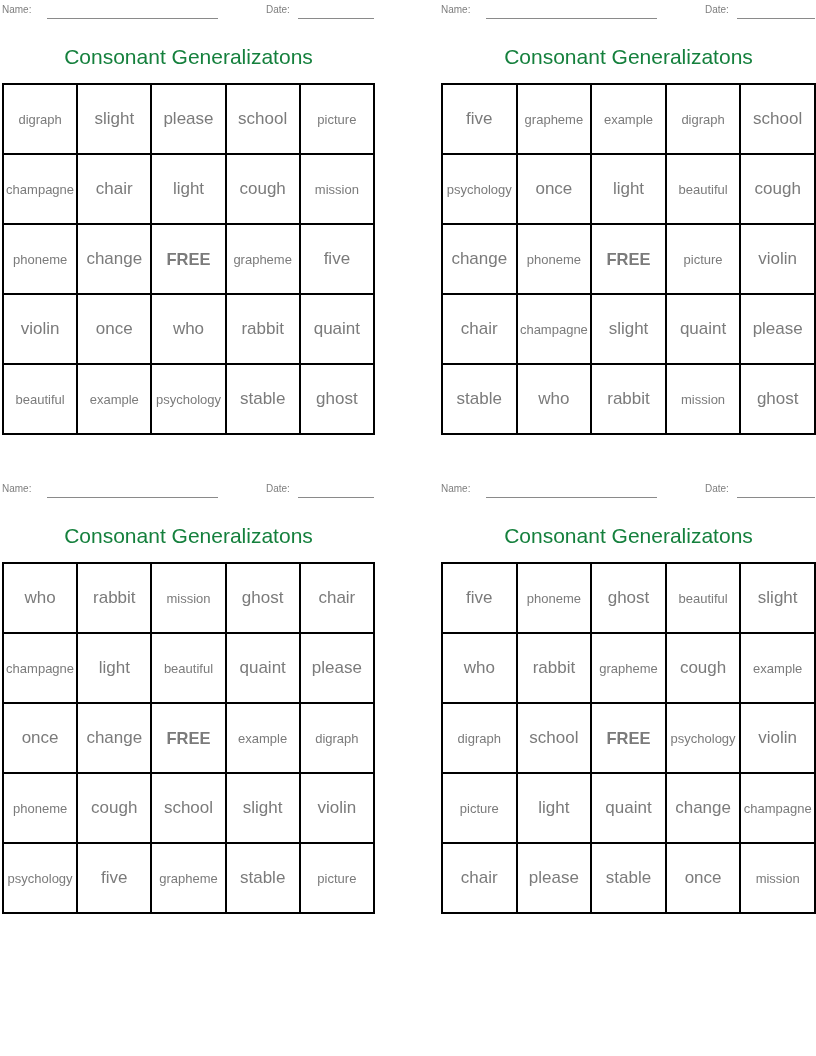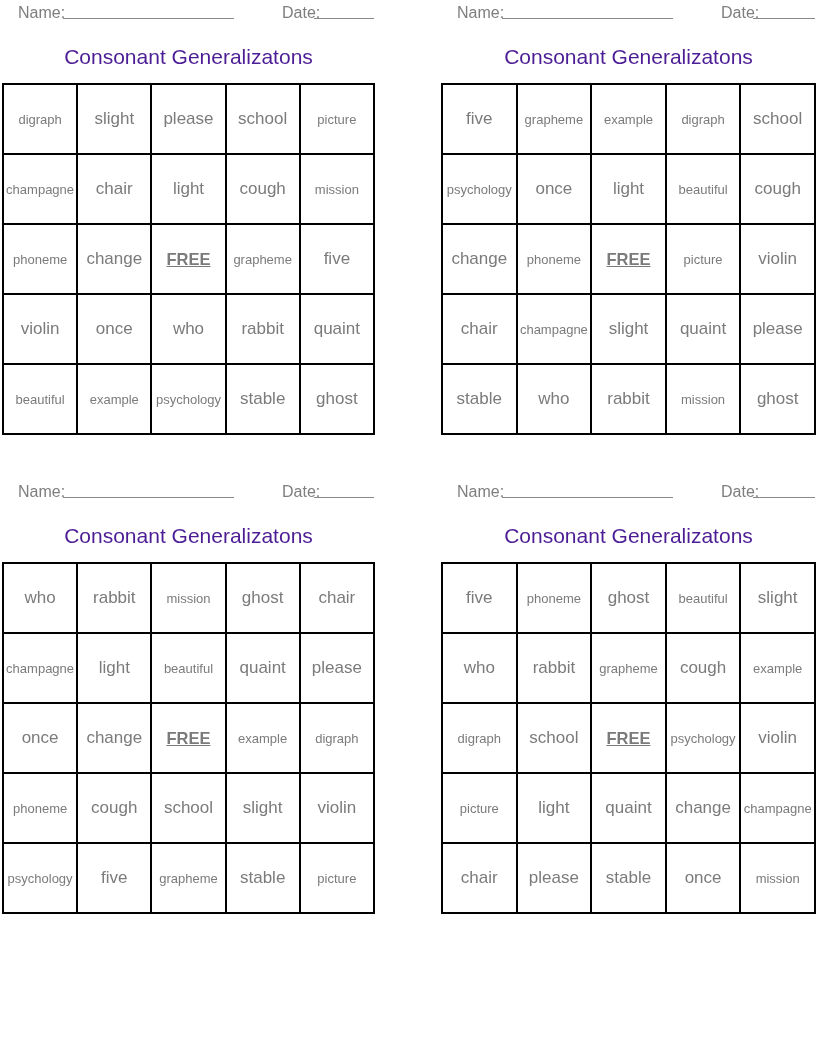--- a/index.html
+++ b/index.html
@@ -20,42 +20,41 @@
   .card.c0 { left: 2px;   top: 4px;   width: 373px; }
   .card.c1 { left: 441px; top: 4px;   width: 375px; }
   .card.c2 { left: 2px;   top: 483px; width: 373px; }
   .card.c3 { left: 441px; top: 483px; width: 375px; }
 
   .hdr {
     position: absolute;
     top: 0; left: 0; right: 0;
     height: 18px;
     color: #7e7e7e;
-    font-size: 16px;
-    margin-left: 16px;
+    font-size: 10px;
   }
   .lbl { position: absolute; top: 0; white-space: nowrap; }
   .name-lbl { left: 0; }
   .date-lbl { left: 264px; }
   .blank-line {
     position: absolute;
     height: 14px;
     border-bottom: 1px solid #8a8a8a;
   }
   .name-line { left: 45px; width: 171px; }
   .date-line { left: 296px; right: 1px; }
 
   .title {
     position: absolute;
     top: 41px; left: 0;
     width: 100%;
     text-align: center;
     font-size: 21px;
     line-height: 24px;
-    color: #4c1d95;
+    color: #15803d;
     white-space: nowrap;
   }
 
   table.grid {
     position: absolute;
     top: 79px; left: 0;
     width: 100%;
     border-collapse: collapse;
     table-layout: fixed;
   }
@@ -69,21 +68,20 @@
   }
   .word {
     color: #7b7b7b;
     font-size: 17px;
     white-space: nowrap;
   }
   .word.small { font-size: 13px; }
   .word.free {
     font-size: 16.5px;
     font-weight: bold;
-    text-decoration: underline;
   }
 </style>
 </head>
 <body>
 
 <div class="card c0">
   <div class="hdr">
     <span class="lbl name-lbl">Name:</span>
     <span class="blank-line name-line"></span>
     <span class="lbl date-lbl">Date:</span>

